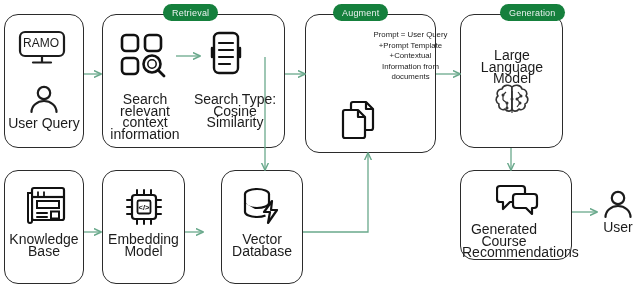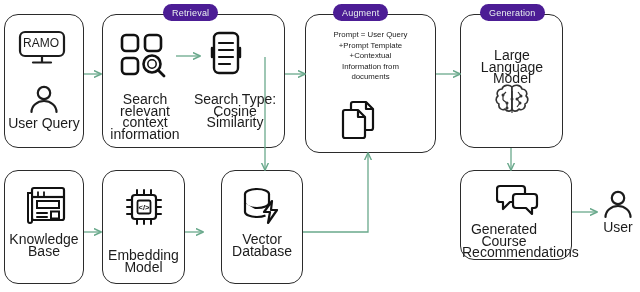--- a/index.html
+++ b/index.html
@@ -16,21 +16,21 @@
     position:absolute;
     border:1.6px solid #2b2b2b;
     border-radius:14px;
     background:#fff;
     box-sizing:border-box;
   }
 
   
   .pill{
     position:absolute;
-    background:#4c1d95;
+    background:#15803d;
     color:#eaf1f0;
     border-radius:9px;
     font-size:9px;
     letter-spacing:.2px;
     display:flex;align-items:center;justify-content:center;
     height:17px;
     z-index:6;
     white-space:nowrap;
     padding:0 9px;
   }
@@ -100,21 +100,21 @@
   <div class="box" style="left:4px;top:170px;width:80px;height:114px;"></div>
 
   <div class="box" style="left:102px;top:170px;width:83px;height:114px;"></div>
 
   <div class="box" style="left:221px;top:170px;width:82px;height:114px;"></div>
 
   <div class="box" style="left:460px;top:170px;width:112px;height:90px;"></div>
 
   <div class="pill" style="left:163px;top:4px;">Retrieval</div>
   <div class="pill" style="left:333px;top:4px;">Augment</div>
-  <div class="pill" style="left:480px;top:4px;">Generation</div>
+  <div class="pill" style="left:500px;top:4px;">Generation</div>
 
   <div class="ico" style="left:17px;top:30px;">
     <svg width="54" height="36" viewBox="0 0 54 36">
       <rect x="3" y="2" width="44" height="24" rx="5" ry="5" fill="#fff" stroke="#1c1c1c" stroke-width="2.2"></rect>
       <line x1="25" y1="26" x2="25" y2="32" stroke="#1c1c1c" stroke-width="2.2"></line>
       <line x1="16" y1="32.5" x2="34" y2="32.5" stroke="#1c1c1c" stroke-width="2.2" stroke-linecap="round"></line>
     </svg>
   </div>
   <div class="cap" style="left:17px;top:38px;width:48px;font-size:12px;">RAMO</div>
 
@@ -147,21 +147,21 @@
       <line x1="11" y1="19" x2="25" y2="19" stroke="#111" stroke-width="2.2" stroke-linecap="round"></line>
       <line x1="11" y1="26" x2="25" y2="26" stroke="#111" stroke-width="2.2" stroke-linecap="round"></line>
       <line x1="11" y1="33" x2="22" y2="33" stroke="#111" stroke-width="2.2" stroke-linecap="round"></line>
       <path d="M4,17 L4,26" stroke="#111" stroke-width="2.4" stroke-linecap="round"></path>
       <path d="M32,17 L32,26" stroke="#111" stroke-width="2.4" stroke-linecap="round"></path>
     </svg>
   </div>
   <div class="cap" style="left:190px;top:94px;width:90px;">Search Type:
 Cosine Similarity</div>
 
-  <div class="cap sm" style="left:307px;top:30px;width:127px;">Prompt = User Query
+  <div class="cap sm" style="left:307px;top:30px;width:127px;padding-left:40px;">Prompt = User Query
 +Prompt Template
 +Contextual
 Information from
 documents</div>
 
   <div class="ico" style="left:340px;top:99px;">
     <svg width="40" height="42" viewBox="0 0 40 42">
       <path d="M13,3 h13 l7,7 v19 a2,2 0 0,1 -2,2 h-18 a2,2 0 0,1 -2,-2 v-24 a2,2 0 0,1 2,-2 z" fill="#fff" stroke="#111" stroke-width="2.2" stroke-linejoin="round"></path>
       <path d="M26,3 v7 h7" fill="none" stroke="#111" stroke-width="2.2" stroke-linejoin="round"></path>
       <path d="M5,11 h13 l7,7 v19 a2,2 0 0,1 -2,2 h-18 a2,2 0 0,1 -2,-2 v-24 a2,2 0 0,1 2,-2 z" fill="#fff" stroke="#111" stroke-width="2.2" stroke-linejoin="round"></path>
@@ -225,21 +225,21 @@
           <line x1="27" y1="32" x2="27" y2="37"></line>
         <line x1="8" y1="13" x2="3" y2="13"></line>
           <line x1="8" y1="20" x2="3" y2="20"></line>
           <line x1="8" y1="27" x2="3" y2="27"></line>
         <line x1="32" y1="13" x2="37" y2="13"></line>
           <line x1="32" y1="20" x2="37" y2="20"></line>
           <line x1="32" y1="27" x2="37" y2="27"></line>
       </g>
     </svg>
   </div>
-  <div class="cap" style="left:102px;top:234px;width:83px;margin-top:16px;">Embedding
+  <div class="cap" style="left:102px;top:234px;width:83px;">Embedding
 Model</div>
 
   <div class="ico" style="left:241px;top:187px;">
     <svg width="44" height="40" viewBox="0 0 44 40">
       <ellipse cx="16" cy="7" rx="12" ry="5" fill="#fff" stroke="#111" stroke-width="2.2"></ellipse>
       <path d="M4,7 v9 c0,2.8 5.4,5 12,5 c6.6,0 12,-2.2 12,-5 v-9" fill="#fff" stroke="#111" stroke-width="2.2"></path>
       <path d="M4,16 v9 c0,2.8 5.4,5 12,5 c3.3,0 6.3,-0.55 8.5,-1.45" fill="#fff" stroke="#111" stroke-width="2.2"></path>
       <path d="M31,14 L23,25 h6 l-2,11 l9,-13 h-6 z" fill="#fff" stroke="#111" stroke-width="2.2" stroke-linejoin="round"></path>
     </svg>
   </div>

